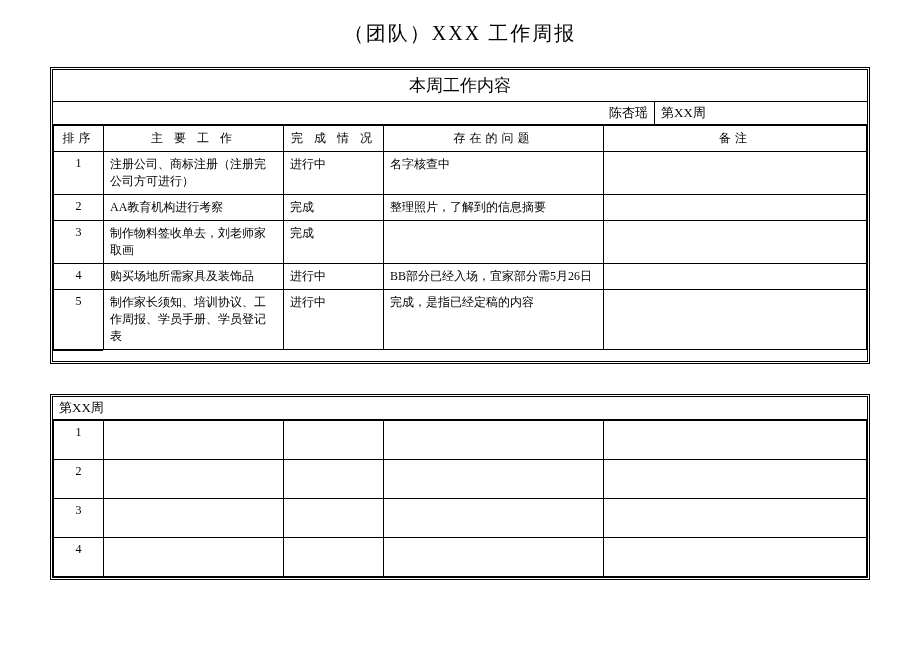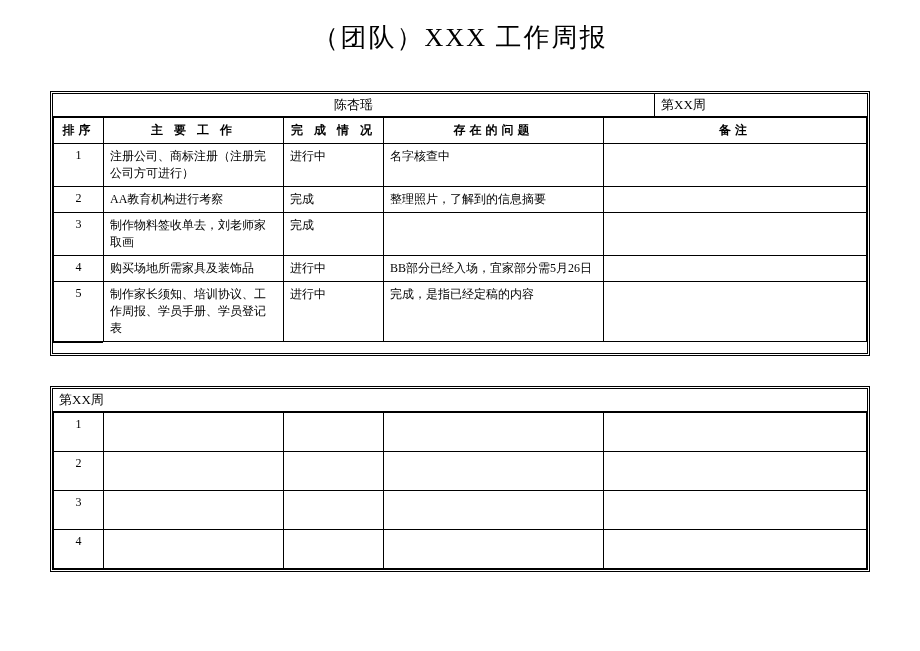--- a/index.html
+++ b/index.html
@@ -7,64 +7,64 @@
       padding: 20px 50px;
       font-family: "SimSun", "宋体", serif;
       background: #fff;
       color: #000;
       width: 920px;
       box-sizing: border-box;
       font-size: 13px;
     }
     .page-title {
       text-align: center;
-      font-size: 26px;
-      margin-bottom: 36px;
+      font-size: 20px;
+      margin-bottom: 20px;
       letter-spacing: 2px;
     }
     .section {
       border: 3px double #000;
       margin-bottom: 30px;
     }
     .section-title {
       text-align: center;
       font-size: 17px;
       padding: 4px;
       border-bottom: 1px solid #000;
     }
     .meta-row {
       display: flex;
       border-bottom: 1px solid #000;
       font-size: 13px;
     }
     .meta-left {
       flex: 1;
       border-right: 1px solid #000;
-      text-align: center;
+      text-align: right;
       padding: 2px 6px;
     }
     .meta-right {
       width: 200px;
       text-align: left;
       padding: 2px 6px;
     }
     table {
       width: 100%;
       border-collapse: collapse;
       table-layout: fixed;
     }
     td, th {
       border: 1px solid #000;
       padding: 4px 6px;
       vertical-align: top;
       font-size: 12px;
       word-wrap: break-word;
     }
     th {
-      font-weight: bold;
+      font-weight: normal;
       letter-spacing: 4px;
     }
     td.num {
       text-align: center;
     }
     col.col-num { width: 50px; }
     col.col-work { width: 180px; }
     col.col-status { width: 100px; }
     col.col-issue { width: 220px; }
     col.col-note { width: auto; }
@@ -76,20 +76,21 @@
     .empty-row td {
       height: 30px;
     }
   </style>
 </head>
 <body>
 
 <div class="page-title">（团队）XXX 工作周报</div>
 
 <div class="section">
+  <div class="section-title">本周工作内容</div>
   <div class="meta-row">
     <div class="meta-left">陈杏瑶</div>
     <div class="meta-right">第XX周</div>
   </div>
   <table>
     <colgroup>
       <col class="col-num">
         <col class="col-work">
         <col class="col-status">
         <col class="col-issue">

